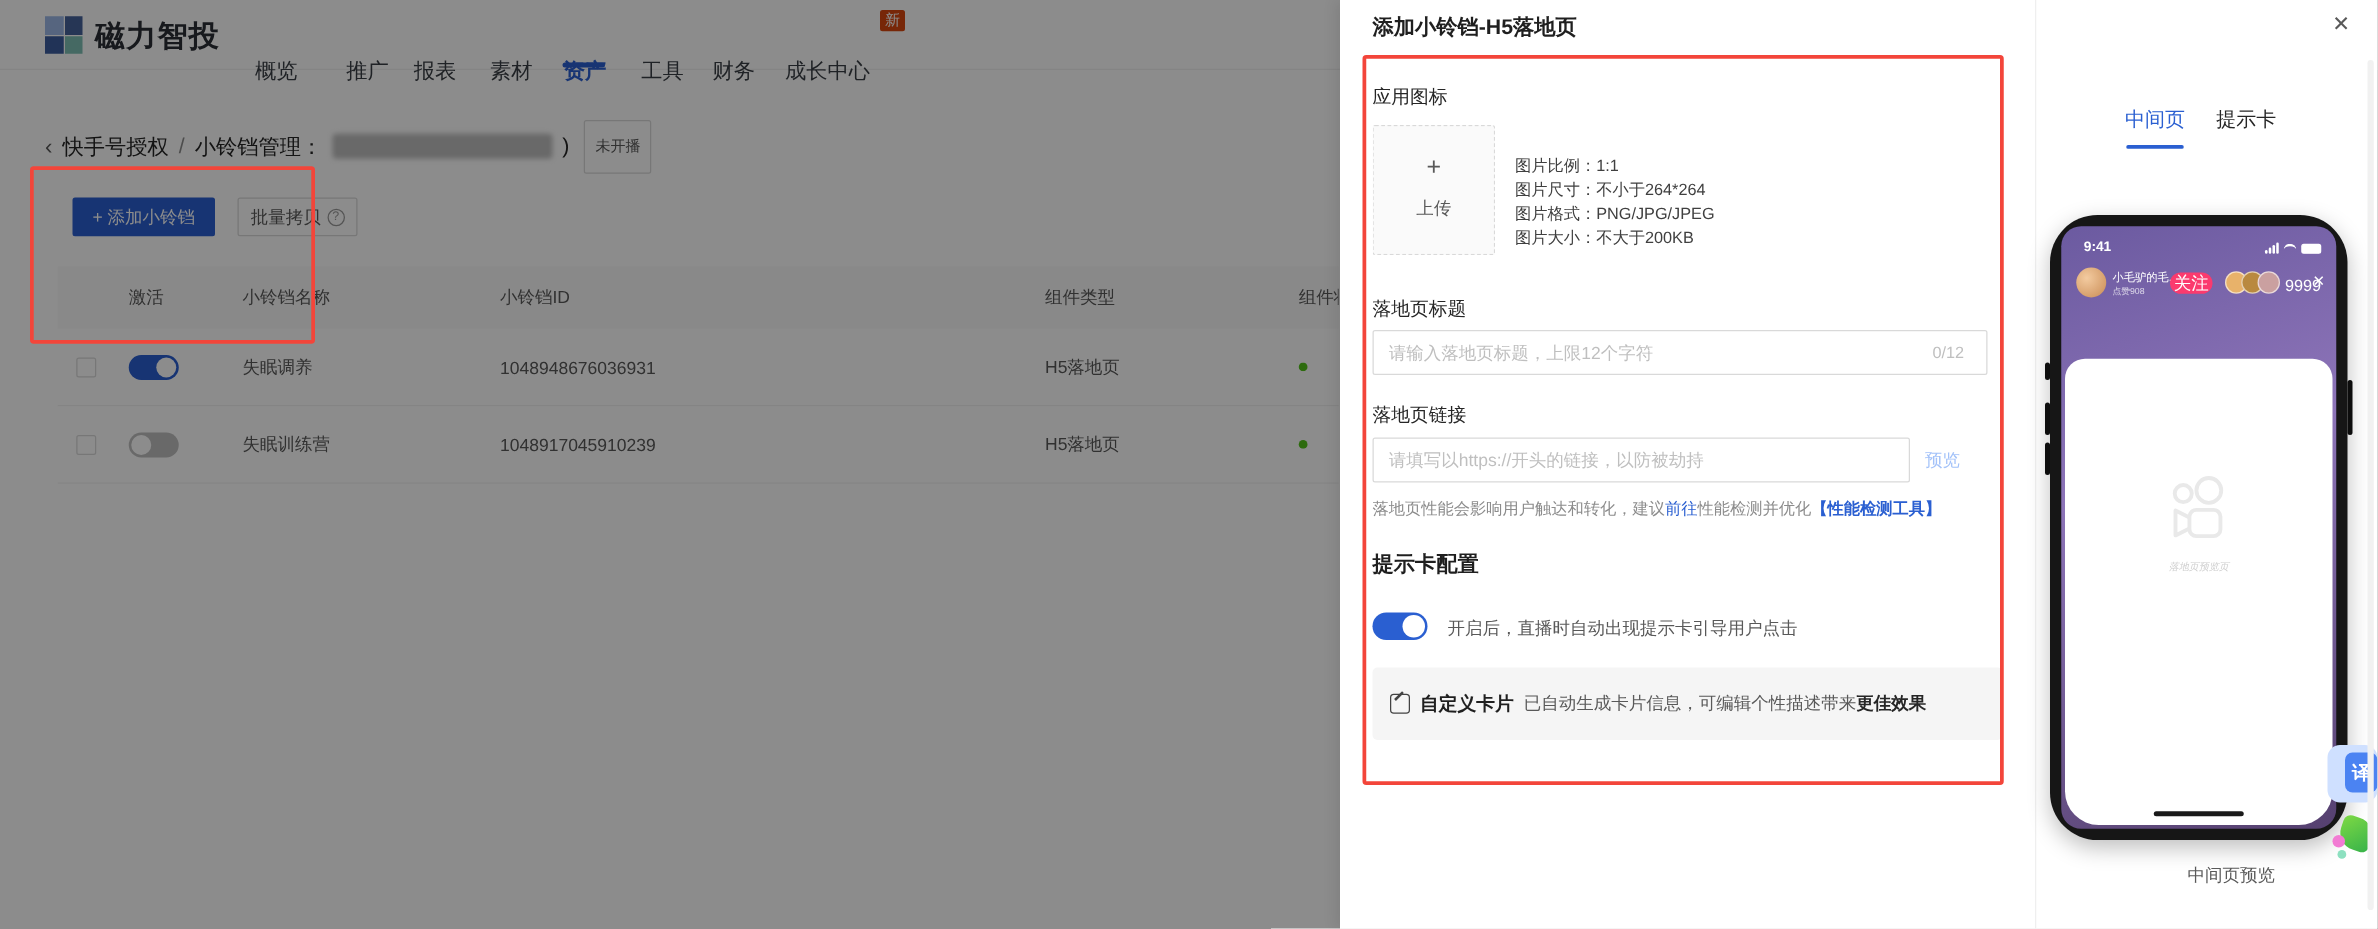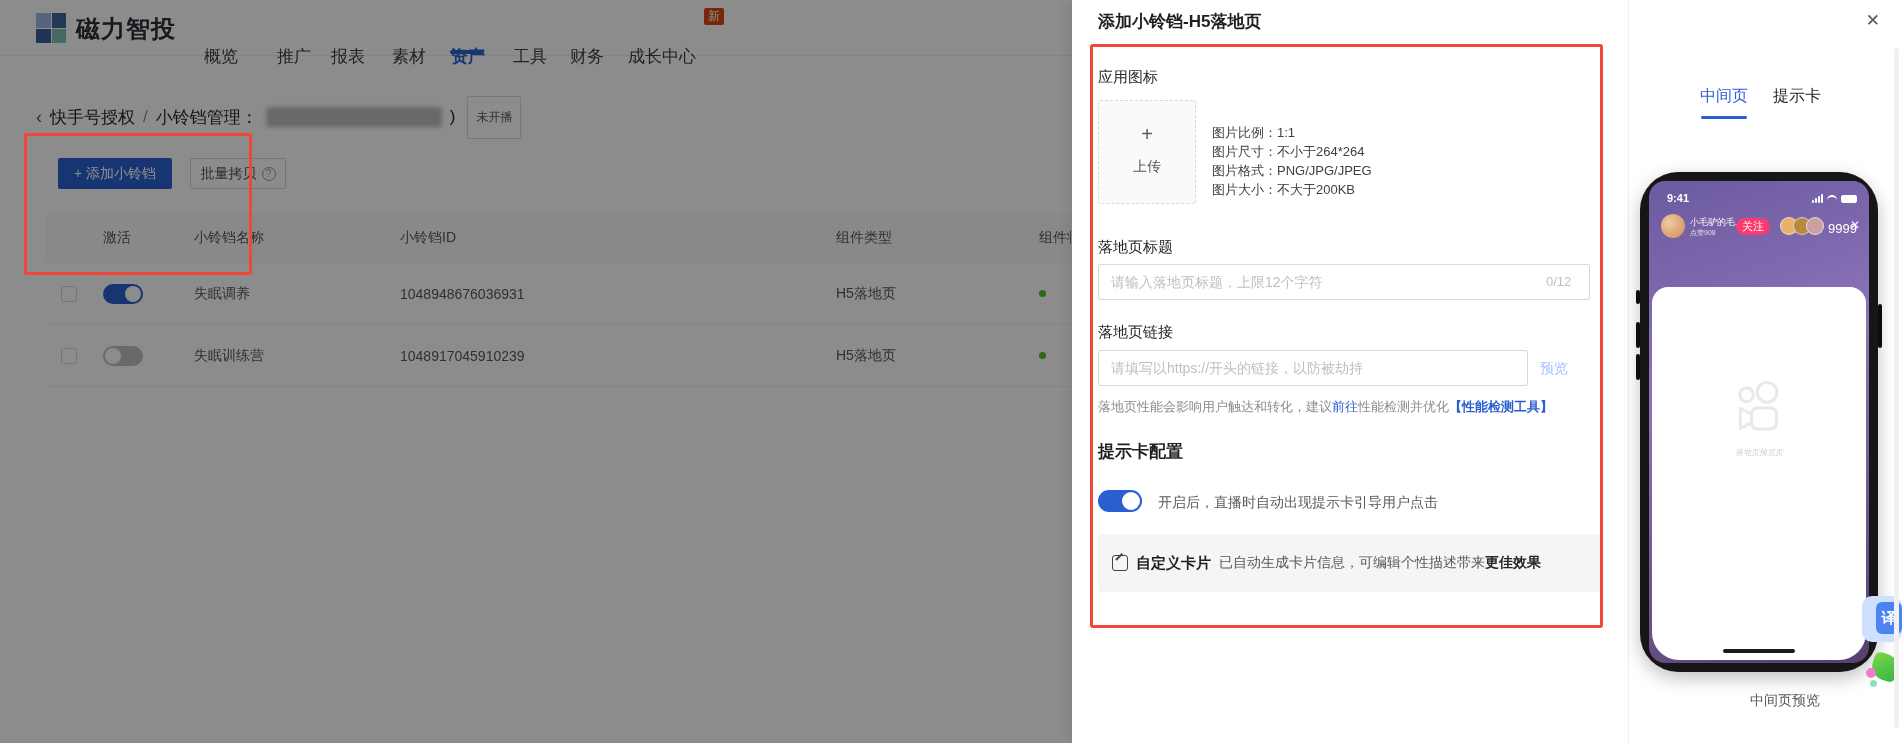--- a/index.html
+++ b/index.html
@@ -93,21 +93,21 @@
   .side-btn { position:absolute; background:#0d0d0d; border-radius:2px; }
   .status-time { position:absolute; left:18px; top:11px; font-size:11px; font-weight:bold; color:#fff; }
   .status-icons { position:absolute; right:12px; top:13px; display:flex; align-items:flex-end; gap:4px; }
   .sig { display:flex; align-items:flex-end; gap:1px; }
   .sig i { width:2px; background:#fff; border-radius:1px; display:block; }
   .wifi { width:10px; height:8px; border:2px solid #fff; border-bottom:none; border-left:none; border-right:none; border-radius:6px 6px 0 0; border-top-width:2px; }
   .batt { width:16px; height:8px; border:1px solid #fff; border-radius:2px; background:#fff; }
   .live-avatar { position:absolute; left:12px; top:33px; width:24px; height:24px; border-radius:50%; background:radial-gradient(circle at 35% 35%,#f3cba0,#c98b54); }
   .live-name { position:absolute; left:41px; top:35px; font-size:9px; color:#fff; white-space:nowrap; }
   .live-likes { position:absolute; left:41px; top:47px; font-size:7px; color:rgba(255,255,255,.75); }
-  .follow-btn { position:absolute; left:87px; top:37px; width:34px; height:17px; border-radius:9px; background:#fb3a6e; color:#fff; font-size:11px; display:flex; align-items:center; justify-content:center; cursor:pointer; }
+  .follow-btn { position:absolute; left:87px; top:37px; width:34px; height:17px; border-radius:9px; background:#fb3a6e; color:#fff; font-size:14px; display:flex; align-items:center; justify-content:center; cursor:pointer; }
   .viewer { position:absolute; top:36px; width:18px; height:18px; border-radius:50%; border:1px solid rgba(255,255,255,.6); }
   .v1{ left:131px; background:#e8b26a;} .v2{ left:144px; background:#b9893f;} .v3{ left:157px; background:#caa0a0;}
   .viewer-count { position:absolute; left:179px; top:40px; font-size:13px; color:#fff; }
   .live-close { position:absolute; left:201px; top:37px; font-size:12px; color:#fff; cursor:pointer; }
   .white-card { position:absolute; left:3px; right:3px; top:106px; bottom:3px; background:#fff; border-radius:16px 16px 27px 27px; }
   .ghost-wrap { position:absolute; left:0; right:0; top:92px; text-align:center; }
   .ghost-text { margin-top:10px; font-size:8px; color:#cfcfcf;font-style:italic; }
   .home-bar { position:absolute; left:50%; bottom:7px; transform:translateX(-50%); width:72px; height:4px; border-radius:2px; background:#1a1a1a; }
   .phone-caption { position:absolute; left:652px; top:692px; font-size:14px; color:#595959;margin-left:26px; }
   .trans-halo { position:absolute; left:790px; top:596px; width:40px; height:46px; background:#cfe0ff; border-radius:10px; }

